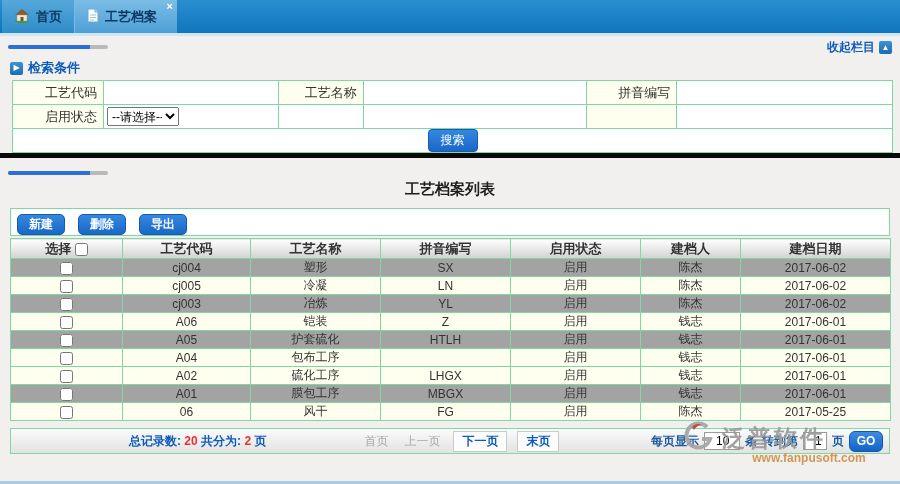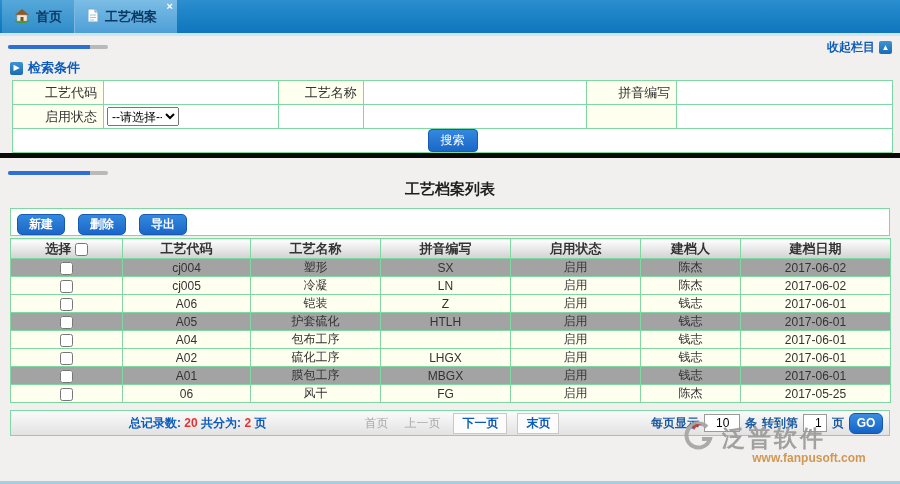--- a/index.html
+++ b/index.html
@@ -204,20 +204,29 @@
   </tr>
       <tr class="alt">
     <td><input type="checkbox" style=""></td>
     <td class="link">cj005</td>
     <td>冷凝</td>
     <td>LN</td>
     <td>启用</td>
     <td>陈杰</td>
     <td>2017-06-02</td>
   </tr>
+      <tr>
+    <td><input type="checkbox" style=""></td>
+    <td class="link">cj003</td>
+    <td>冶炼</td>
+    <td>YL</td>
+    <td>启用</td>
+    <td>陈杰</td>
+    <td>2017-06-02</td>
+  </tr>
       <tr class="alt">
     <td><input type="checkbox" style=""></td>
     <td class="link">A06</td>
     <td>铠装</td>
     <td>Z</td>
     <td>启用</td>
     <td>钱志</td>
     <td>2017-06-01</td>
   </tr>
       <tr>

